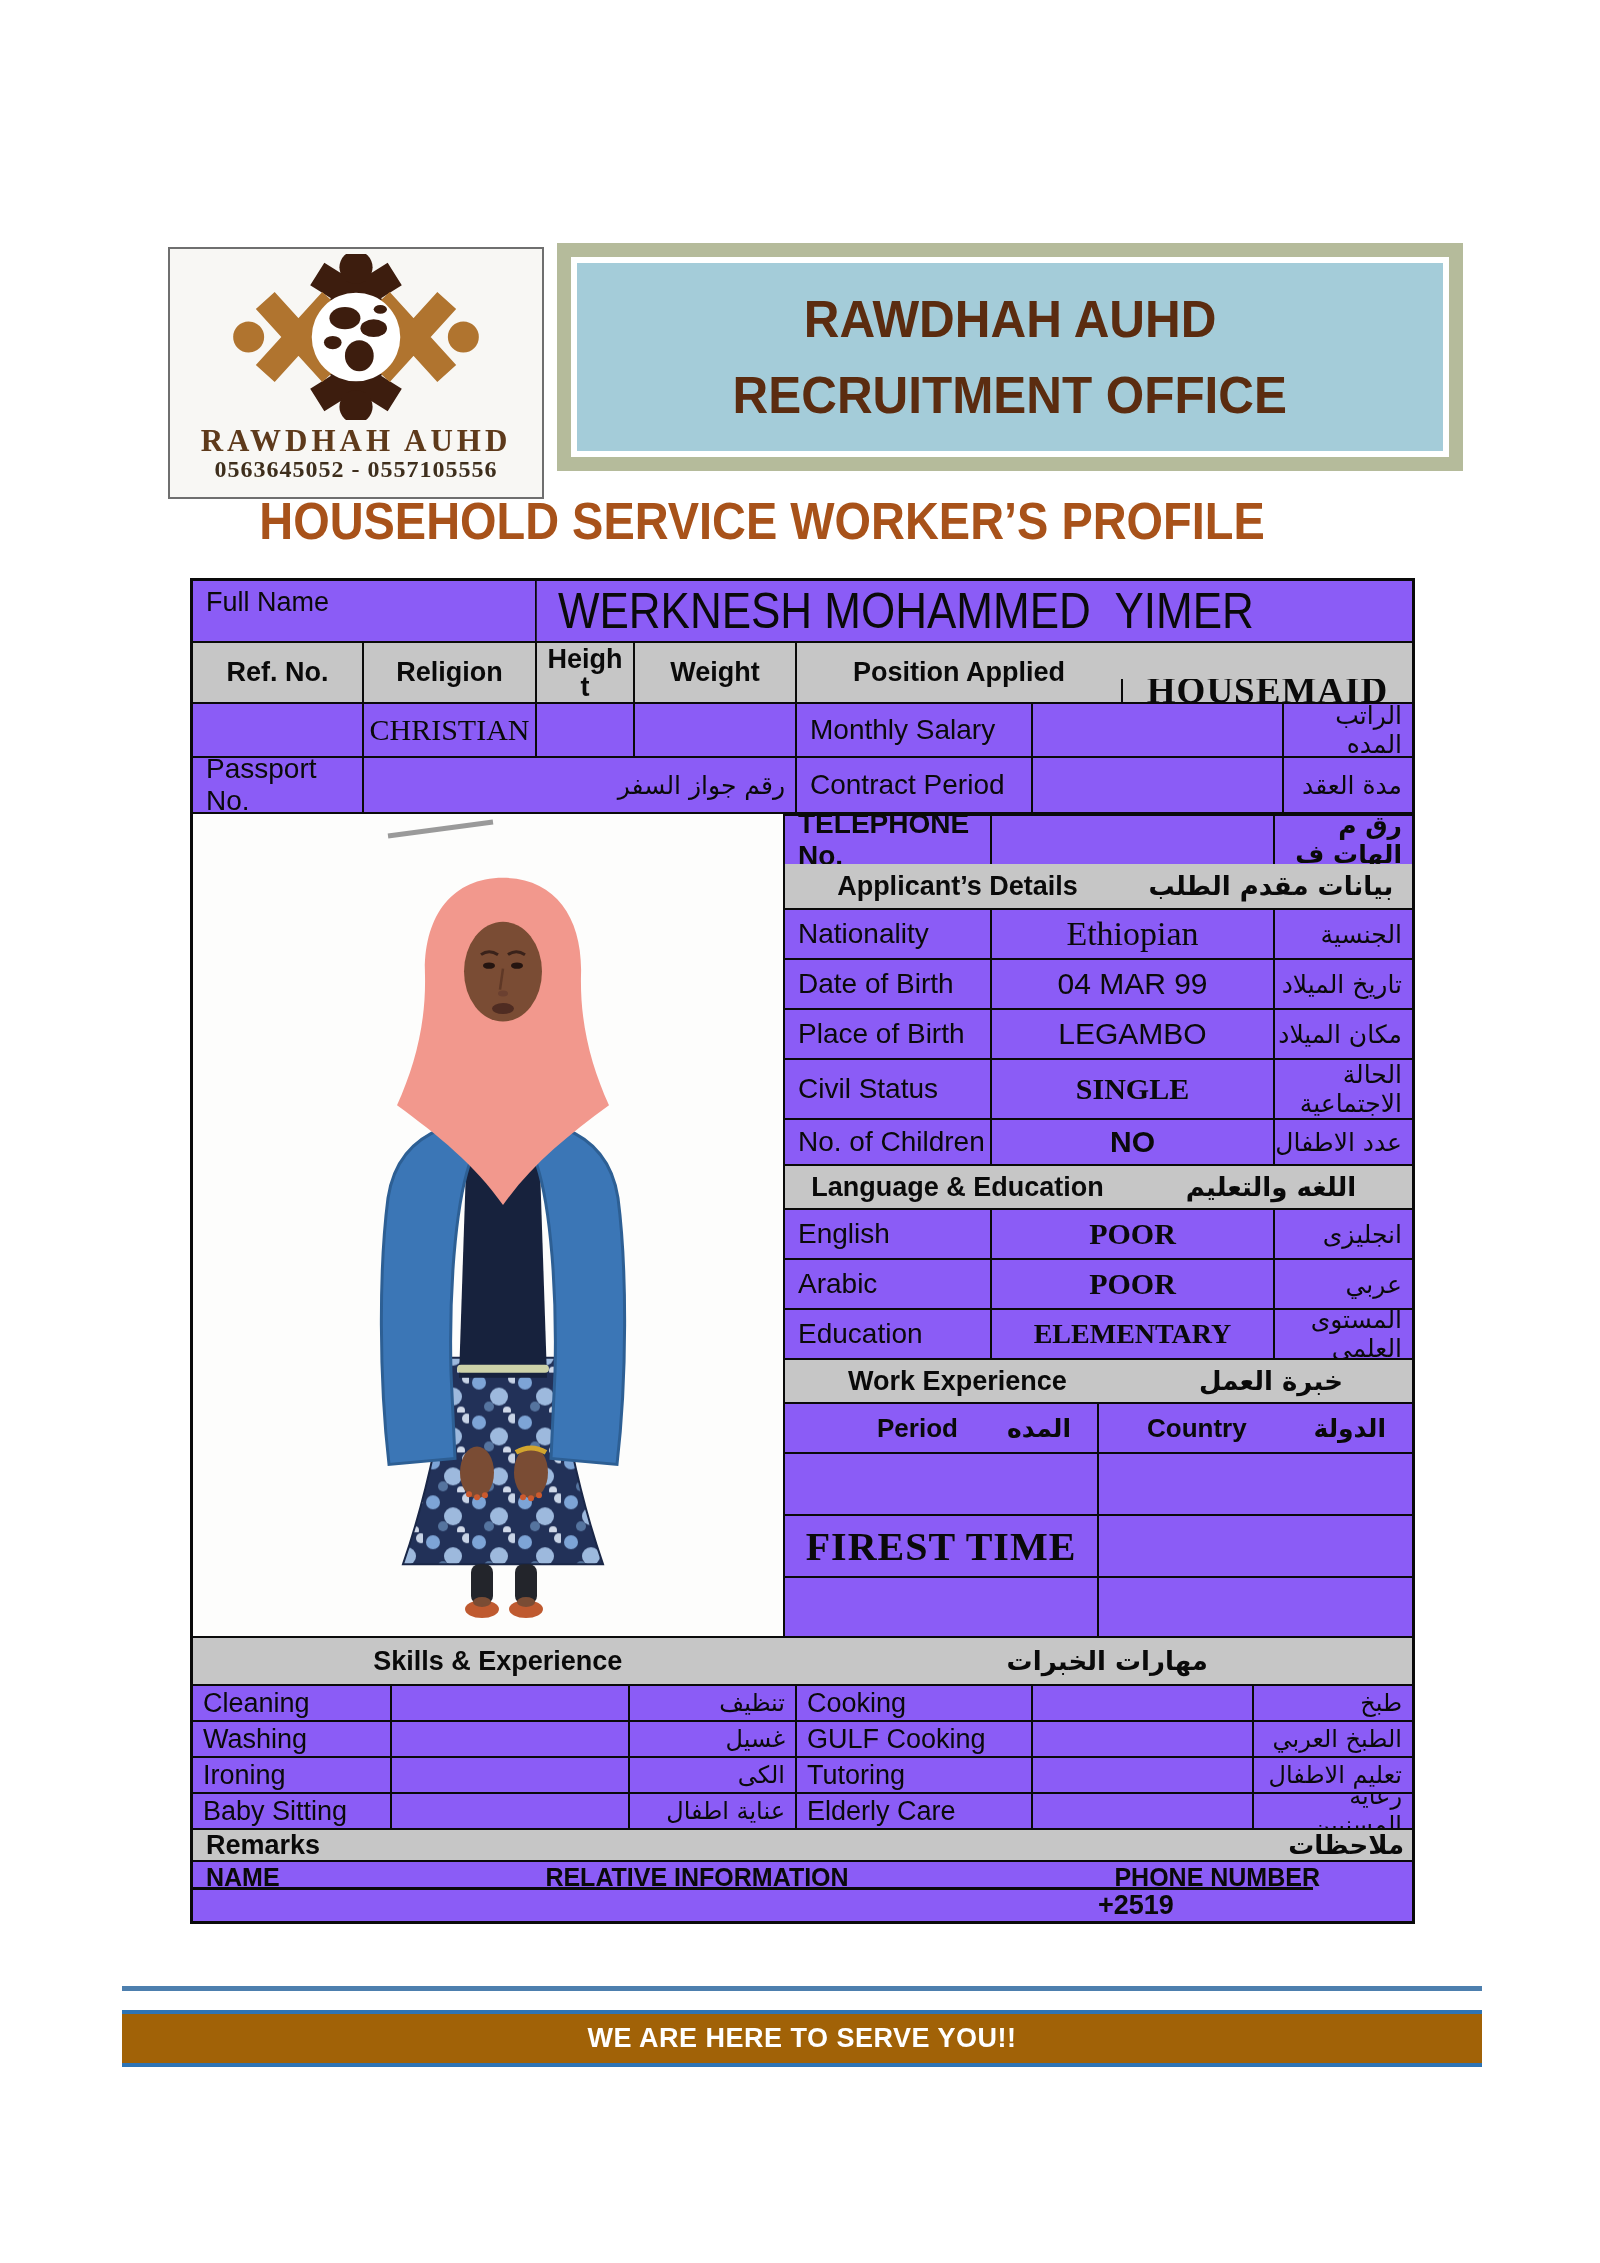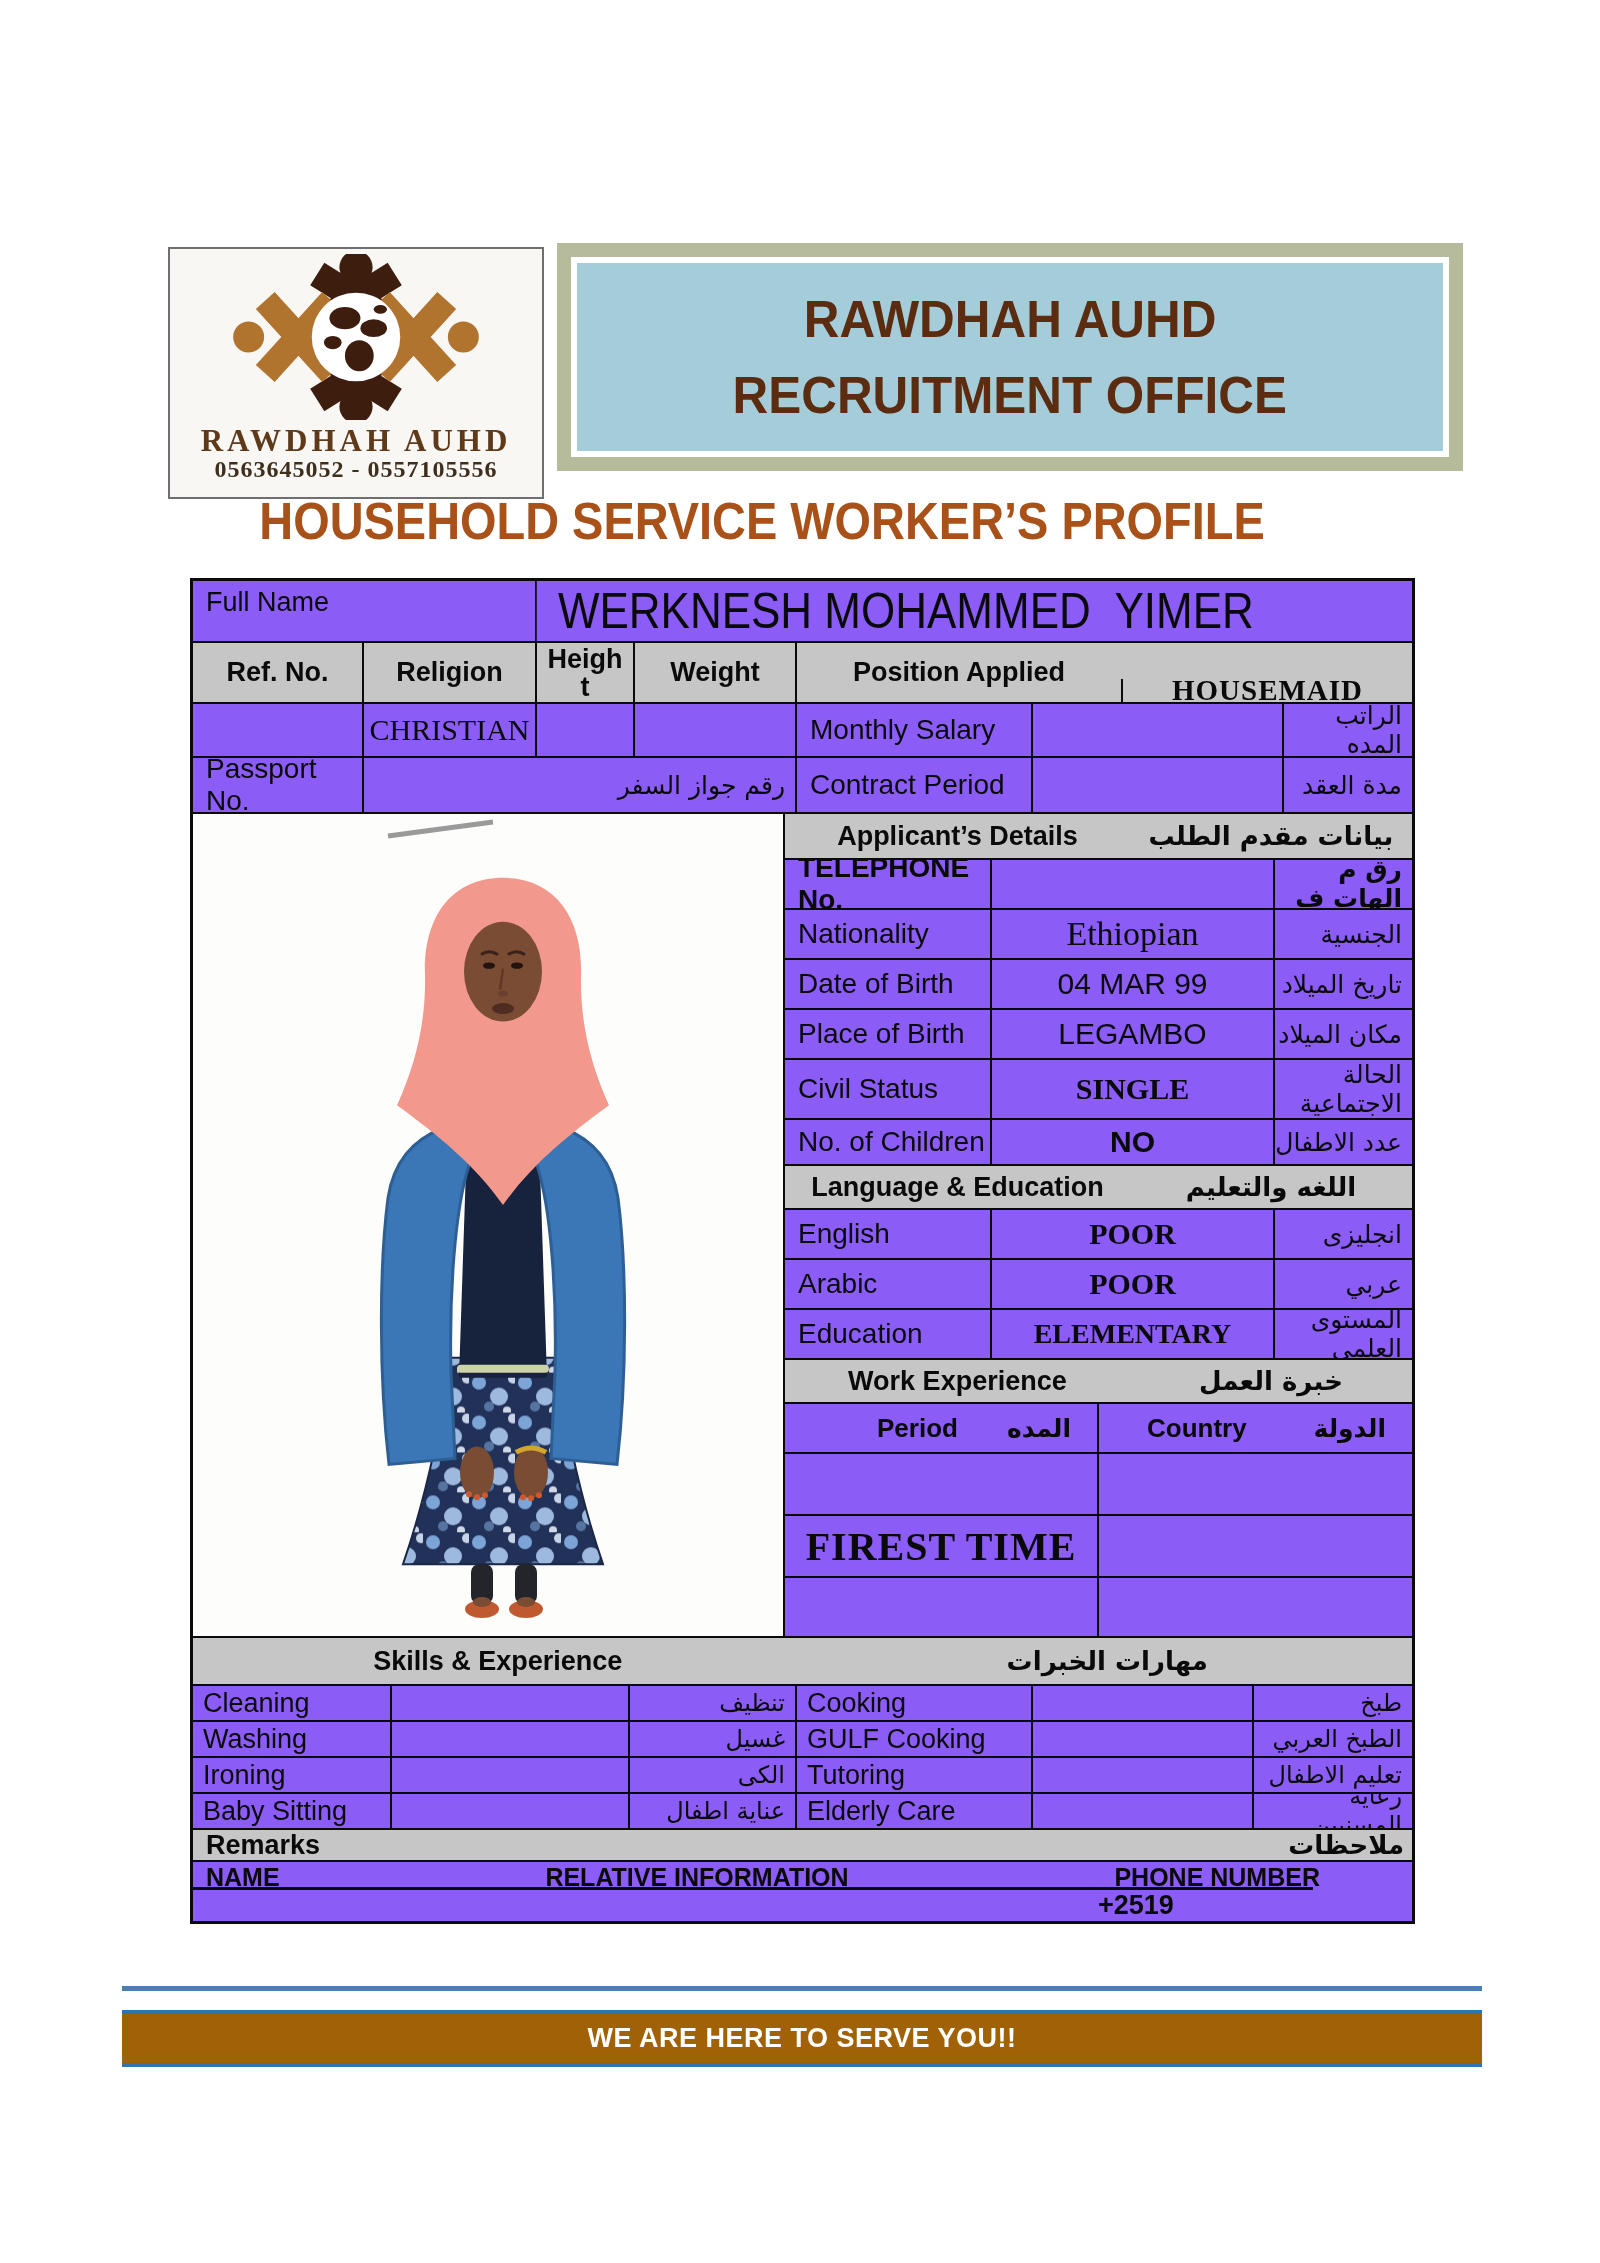--- a/index.html
+++ b/index.html
@@ -39,21 +39,21 @@
 
   .r-name{height:60px}.r-hdr{height:61px}.r-rel{height:54px}.r-pass{height:56px}
   .r-body{height:824px}.r-skhdr{height:48px}.r-skill{height:36px}.r-rem{height:32px}
   .r-namehdr{height:30px;position:relative}.r-phone{height:31px}
 
   .lab{font-size:28px;padding-left:13px;}
   .lab-b{font-weight:700;}
   .toplab{align-items:flex-start;padding-top:6px;font-size:27px;}
   .hc{justify-content:center;font-weight:700;font-size:27px;text-align:center;}
   .hc .brk{display:inline-block;width:82px;word-break:break-all;line-height:28px;}
-  .housemaid{font-family:"Liberation Serif", serif;font-weight:700;font-size:29px;
+  .housemaid{font-family:"Liberation Serif", serif;font-weight:700;font-size:37px;
              justify-content:center;letter-spacing:1px;margin-top:36px;}
   .name-val{font-size:50px;font-weight:400;transform:scaleX(0.88);
             transform-origin:left center;white-space:pre;padding-left:24px;}
   .ar{font-family:"DejaVu Sans", sans-serif;font-size:25px;direction:rtl;
       justify-content:flex-start;padding-right:10px;line-height:29px;text-align:right;}
   .ar-b{font-weight:700;}
   .v-serif{font-family:"Liberation Serif", serif;font-size:34px;justify-content:center;}
   .v-serif-b{font-family:"Liberation Serif", serif;font-weight:700;font-size:30px;justify-content:center;}
   .v-sans{font-size:30px;justify-content:center;}
   .v-sans-b{font-weight:700;font-size:30px;justify-content:center;}
@@ -224,28 +224,28 @@
           <rect x="322" y="752" width="22" height="40" rx="8" fill="#23252b"></rect>
           <ellipse cx="289" cy="797" rx="17" ry="9" fill="#bf5a30"></ellipse>
           <ellipse cx="333" cy="797" rx="17" ry="9" fill="#bf5a30"></ellipse>
           <ellipse cx="289" cy="790" rx="9" ry="5" fill="#7a4c34"></ellipse>
           <ellipse cx="333" cy="790" rx="9" ry="5" fill="#7a4c34"></ellipse>
         </svg>
       </div>
 
       <div class="panel">
 
+        <div class="prow ph-50">
+          <div class="cell cfirst pl lab lab-b">TELEPHONE No.</div>
+          <div class="cell pv"></div>
+          <div class="cell pa ar ar-b">رق م  الهات ف</div>
+        </div>
         <div class="prow first ph-44 gray sechdr">
           <div class="sh-en">Applicant’s Details</div>
           <div class="sh-ar">بيانات مقدم الطلب</div>
-        </div>
-        <div class="prow ph-50">
-          <div class="cell cfirst pl lab lab-b">TELEPHONE No.</div>
-          <div class="cell pv"></div>
-          <div class="cell pa ar ar-b">رق م  الهات ف</div>
         </div>
         <div class="prow ph-50">
           <div class="cell cfirst pl lab">Nationality</div>
           <div class="cell pv v-serif">Ethiopian</div>
           <div class="cell pa ar">الجنسية</div>
         </div>
         <div class="prow ph-50">
           <div class="cell cfirst pl lab">Date of Birth</div>
           <div class="cell pv v-sans">04 MAR 99</div>
           <div class="cell pa ar">تاريخ الميلاد</div>

